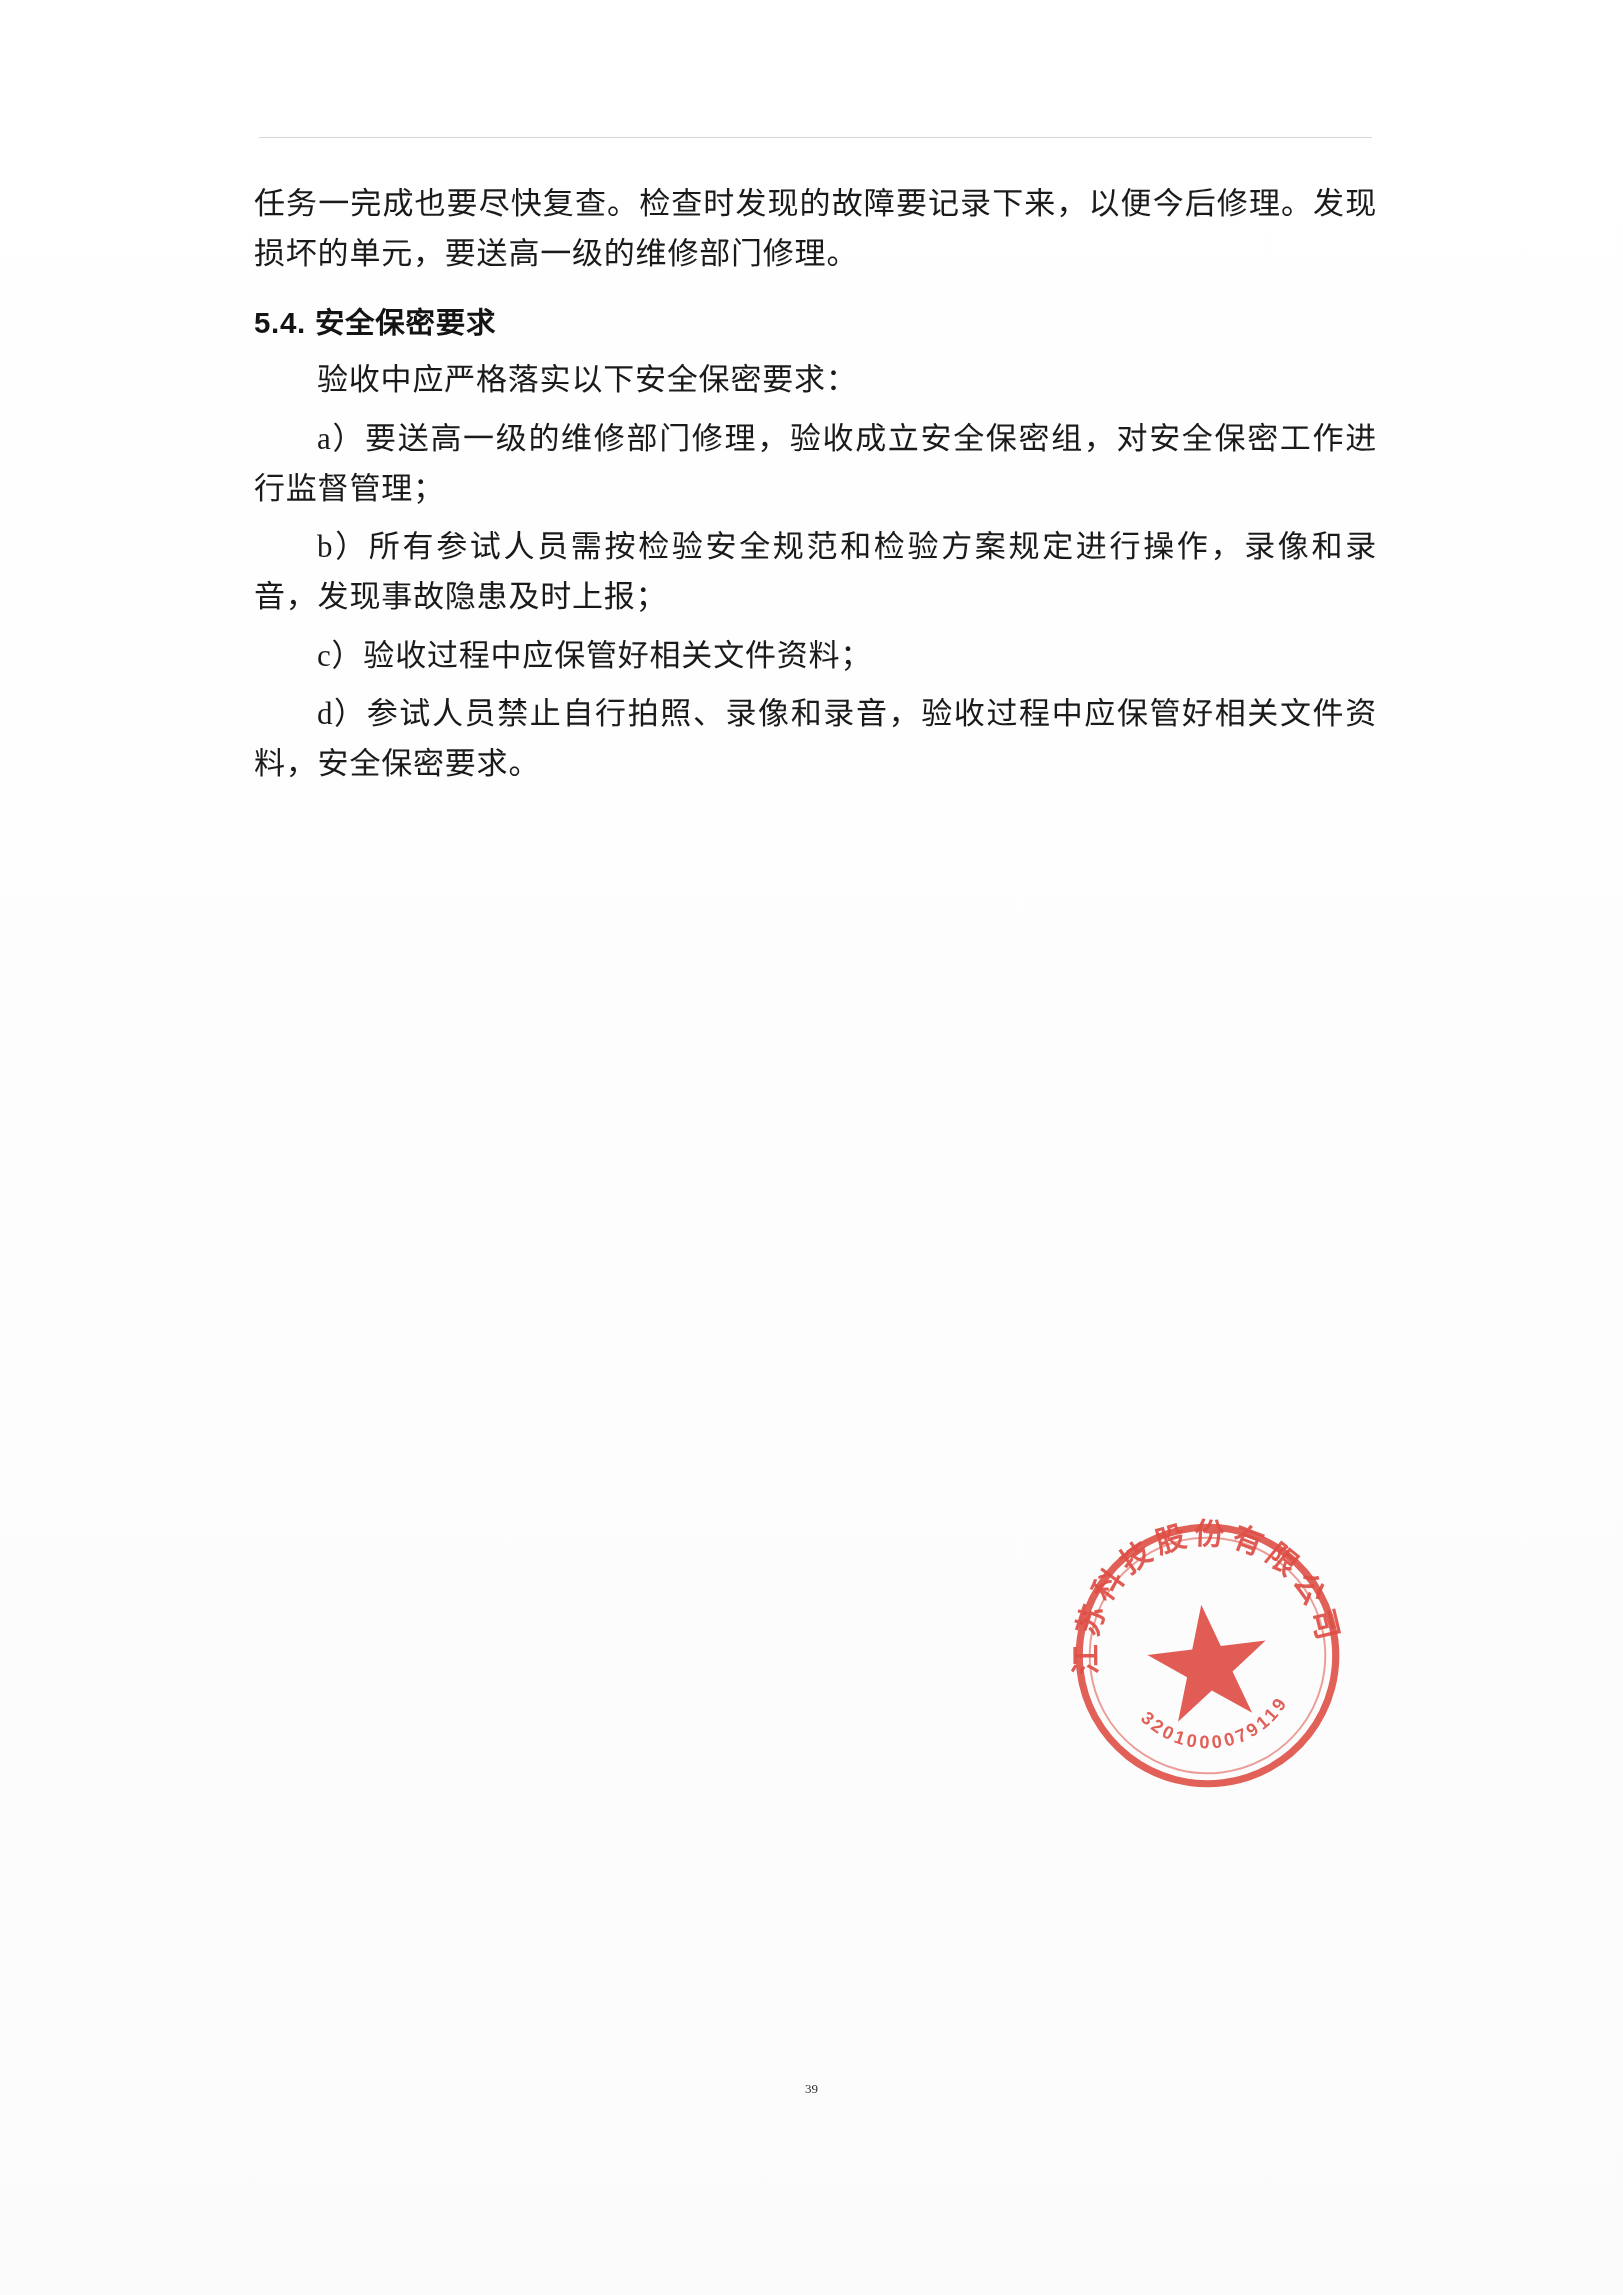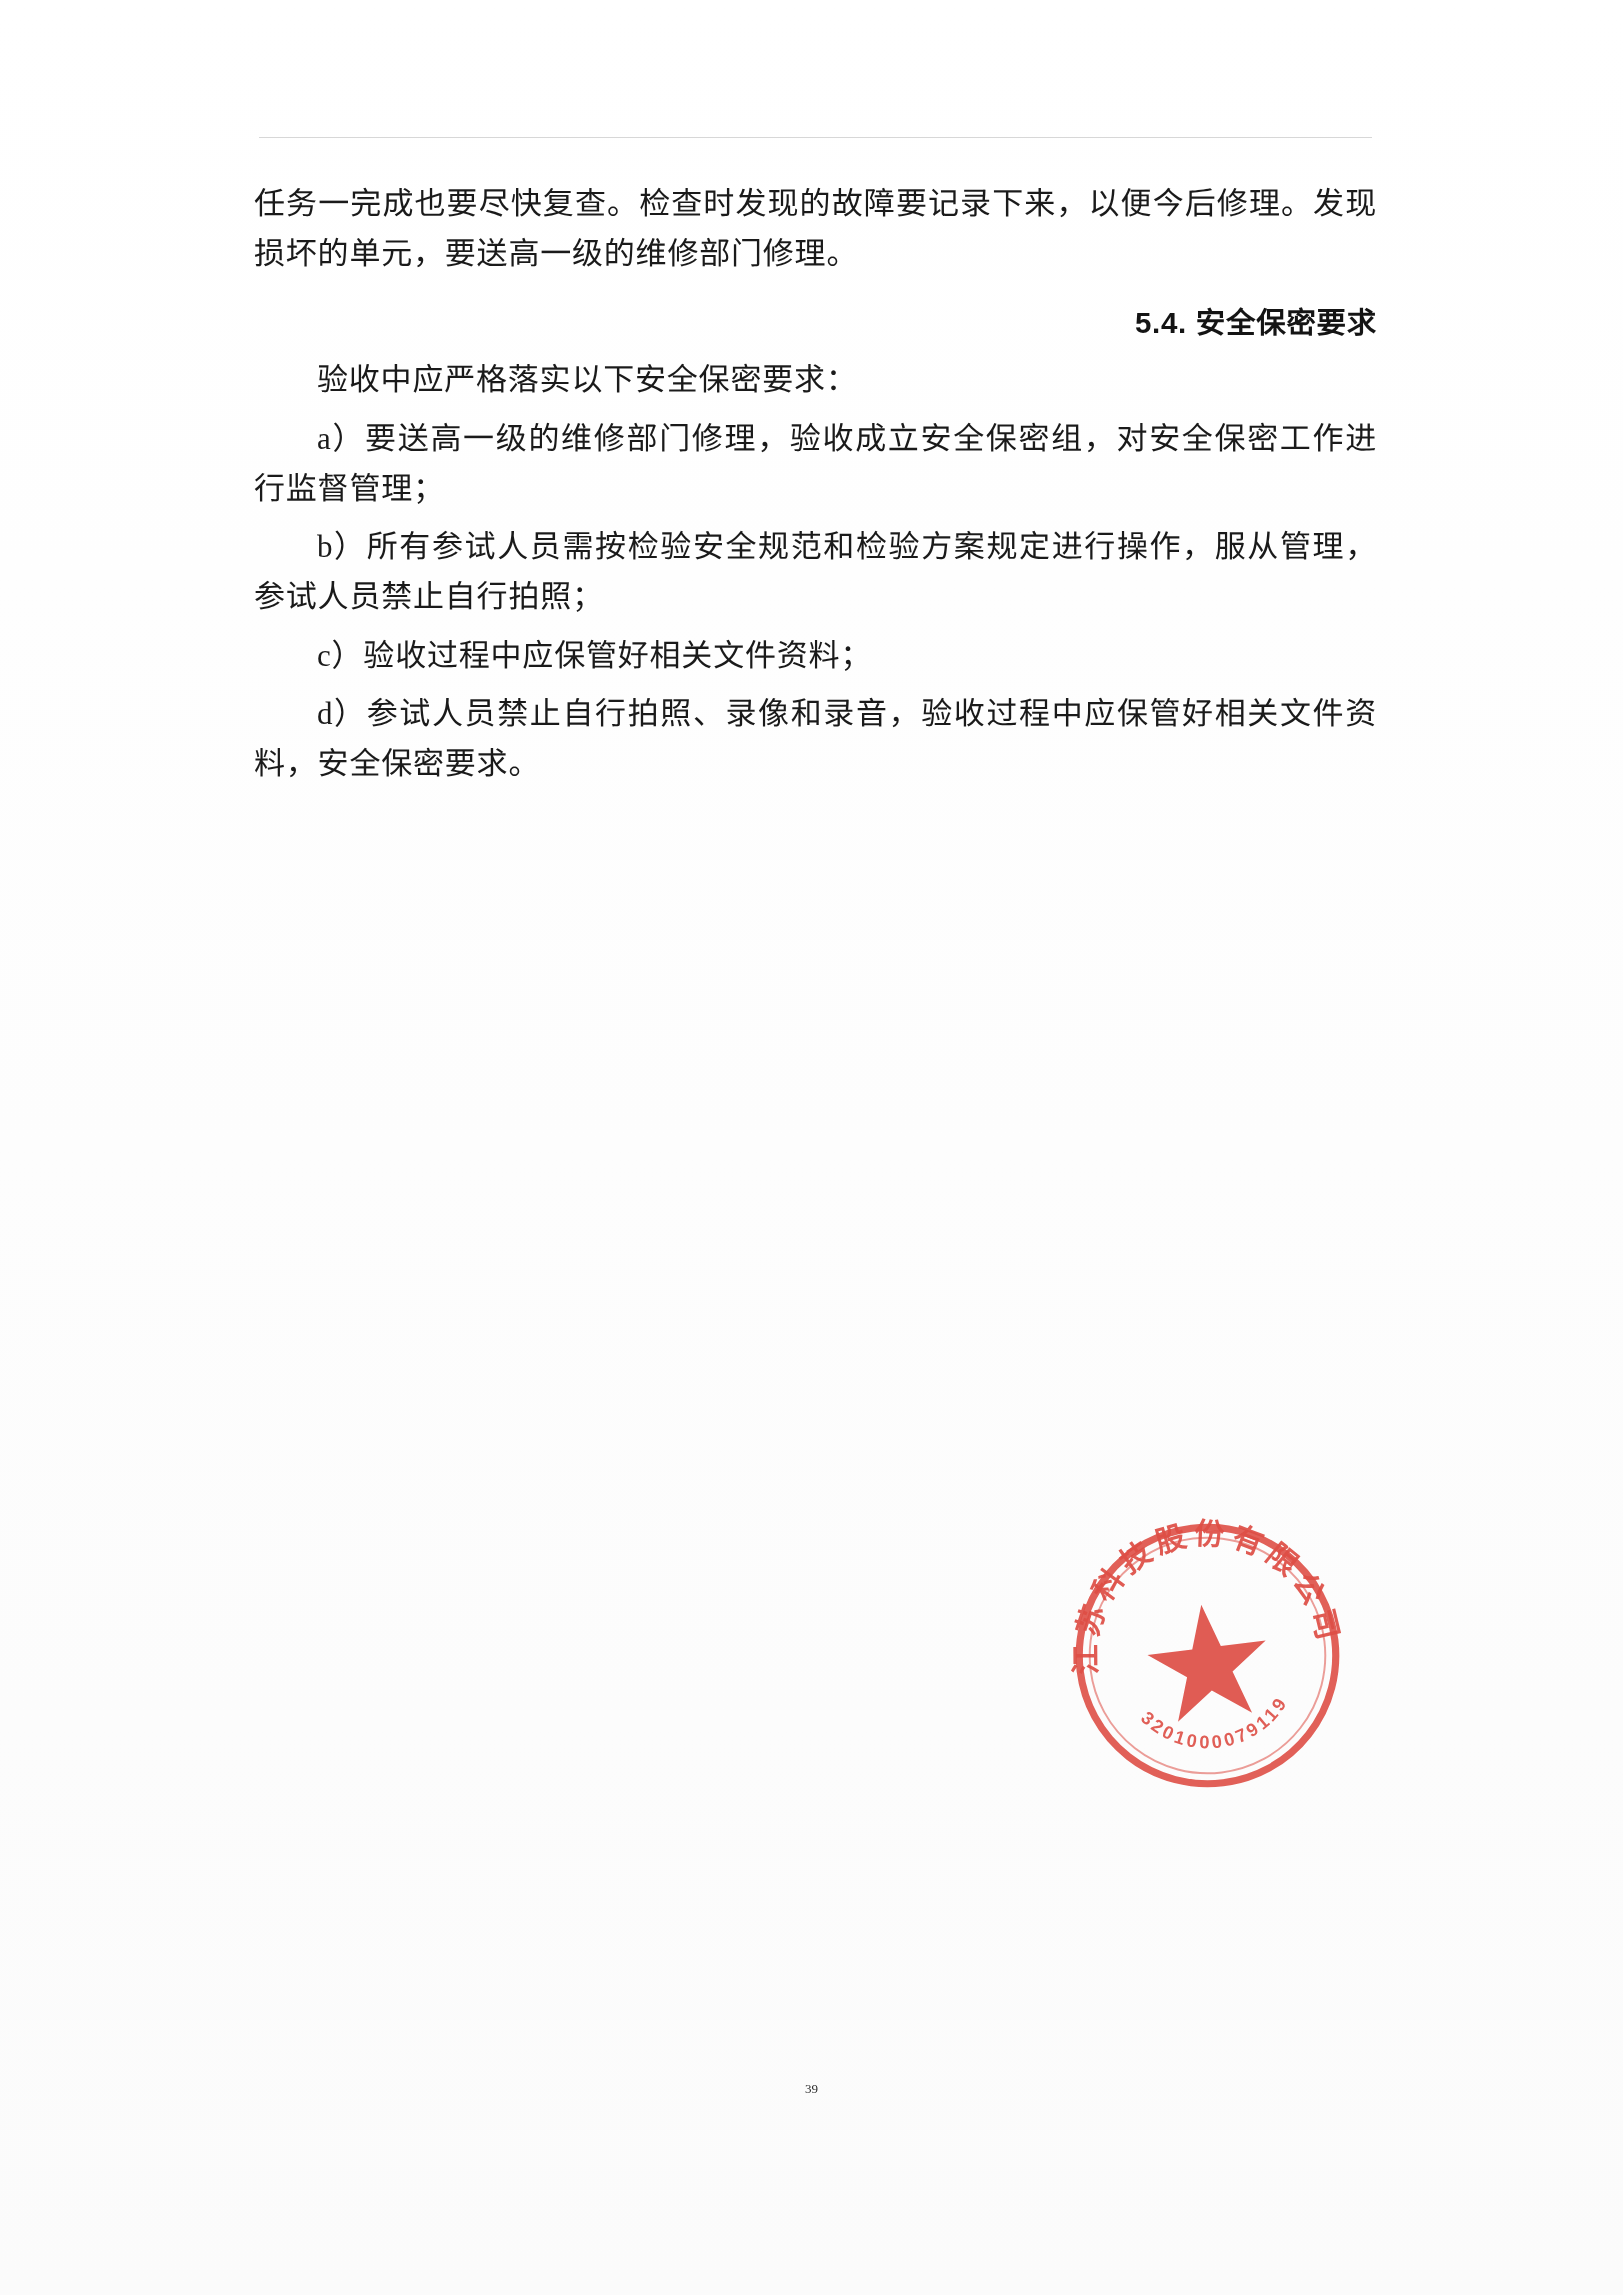--- a/index.html
+++ b/index.html
@@ -53,21 +53,20 @@
     text-indent: 63px;
     margin-top: 8px;
   }
   .heading {
     font-size: 29.5px;
     font-weight: bold;
     color: #141414;
     margin: 19.6px 0 14.4px 0;
     letter-spacing: 0.7px;
     font-family: "Liberation Sans", "DejaVu Sans", sans-serif;
-    text-align: right;
   }
 
   
   .page-number {
     position: absolute;
     left: 0;
     right: 0;
     top: 2081px;
     text-align: center;
     font-size: 13px;
@@ -102,21 +101,21 @@
   <div class="content">
 
     <p class="para">任务一完成也要尽快复查。检查时发现的故障要记录下来，以便今后修理。发现损坏的单元，要送高一级的维修部门修理。</p>
 
     <h2 class="heading">5.4. 安全保密要求</h2>
 
     <p class="para indent">验收中应严格落实以下安全保密要求：</p>
 
     <p class="para indent">a）要送高一级的维修部门修理，验收成立安全保密组，对安全保密工作进行监督管理；</p>
 
-    <p class="para indent">b）所有参试人员需按检验安全规范和检验方案规定进行操作，服从管理，参试人员禁止自行拍照；</p>
+    <p class="para indent">b）所有参试人员需按检验安全规范和检验方案规定进行操作，录像和录音，发现事故隐患及时上报；</p>
 
     <p class="para indent">c）验收过程中应保管好相关文件资料；</p>
 
     <p class="para indent">d）参试人员禁止自行拍照、录像和录音，验收过程中应保管好相关文件资料，安全保密要求。</p>
 
   </div>
 
   <div class="seal">
     <div class="seal-wrap">
       <svg width="301" height="301" viewBox="0 0 460 460" aria-hidden="true">

